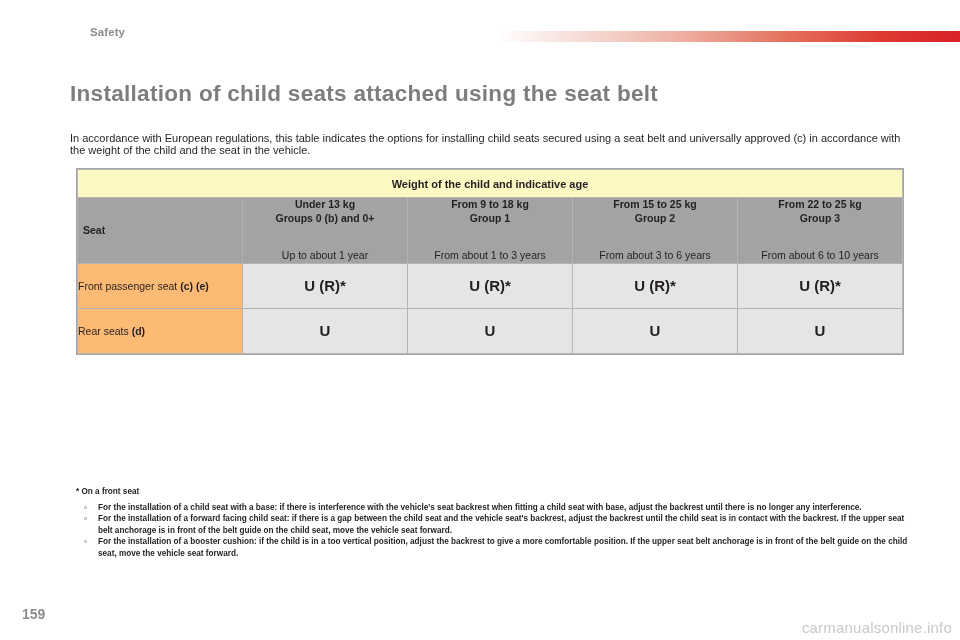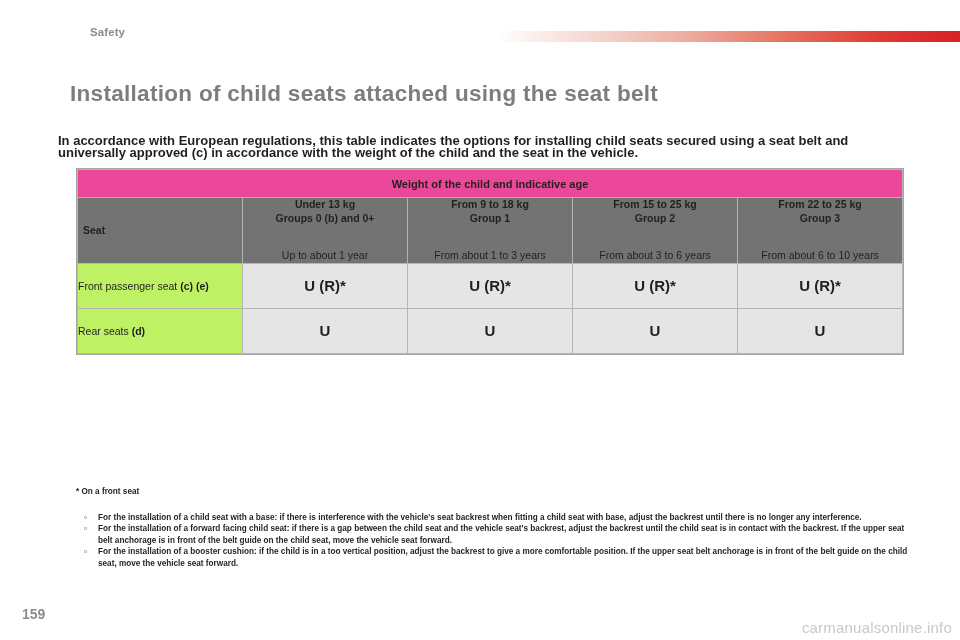--- a/index.html
+++ b/index.html
@@ -51,25 +51,25 @@
     font-size: 22.5px;
     font-weight: bold;
     color: #7d7d7d;
     letter-spacing: 0.3px;
     white-space: nowrap;
   }
 
   
   .intro {
     position: absolute;
-    left: 58px;
+    left: 70px;
     top: 122px;
     width: 838px;
-    font-size: 13px;
-    font-weight: bold;
+    font-size: 11px;
+    font-weight: normal;
     line-height: 11.5px;
     color: #231f20;
   }
 
   
   .tbl-wrap {
     position: absolute;
     left: 76px;
     top: 168px;
     width: 828px;
@@ -80,29 +80,29 @@
     border-collapse: collapse;
     width: 100%;
     table-layout: fixed;
   }
   table.spec td, table.spec th {
     border: 1px solid #b4b4b4;
     padding: 0;
     vertical-align: middle;
   }
   .hdr-top {
-    background: #ec4899;
+    background: #fef9c3;
     text-align: center;
     font-size: 11px;
     font-weight: bold;
     height: 27px;
     color: #231f20;
   }
   .hdr-sub {
-    background: #737373;
+    background: #a3a3a3;
     height: 56px;
     color: #231f20;
   }
   .hdr-sub.seat-col {
     text-align: left;
     padding-left: 5px;
     font-size: 10.5px;
     font-weight: bold;
   }
   .hdr-sub.grp {
@@ -113,21 +113,21 @@
   .hdr-sub .b {
     font-weight: bold;
     display: block;
   }
   .hdr-sub .n {
     font-weight: normal;
     display: block;
     margin-top: 24px;
   }
   .row-cell-label {
-    background: #bef264;
+    background: #fdba74;
     height: 44px;
     text-align: left;
     padding-left: 12px;
     font-size: 10.5px;
     font-weight: normal;
     color: #231f20;
   }
   .row-cell-label b { font-weight: bold; }
   .row-cell-val {
     background: #e5e5e5;
@@ -143,21 +143,21 @@
     position: absolute;
     left: 76px;
     top: 486px;
     width: 838px;
     font-size: 8.2px;
     font-weight: bold;
     color: #231f20;
     line-height: 11.6px;
   }
   .foot-title {
-    margin-bottom: 14px;
+    margin-bottom: 4px;
   }
   .foot-list {
     margin: 0;
     padding: 0;
     list-style: none;
   }
   .foot-list li {
     position: relative;
     padding-left: 22px;
     margin-bottom: 0px;

